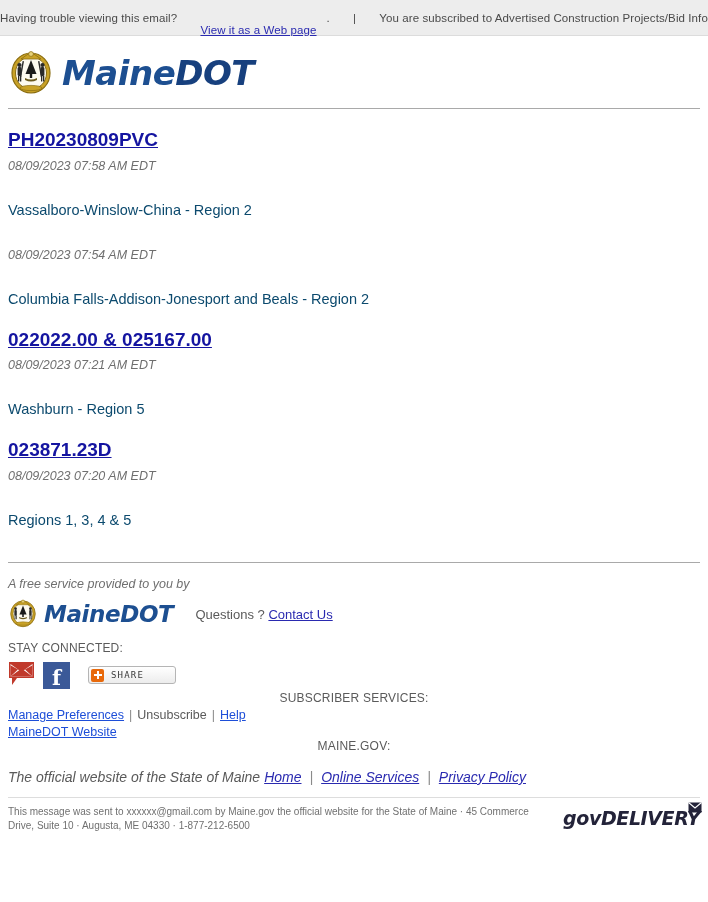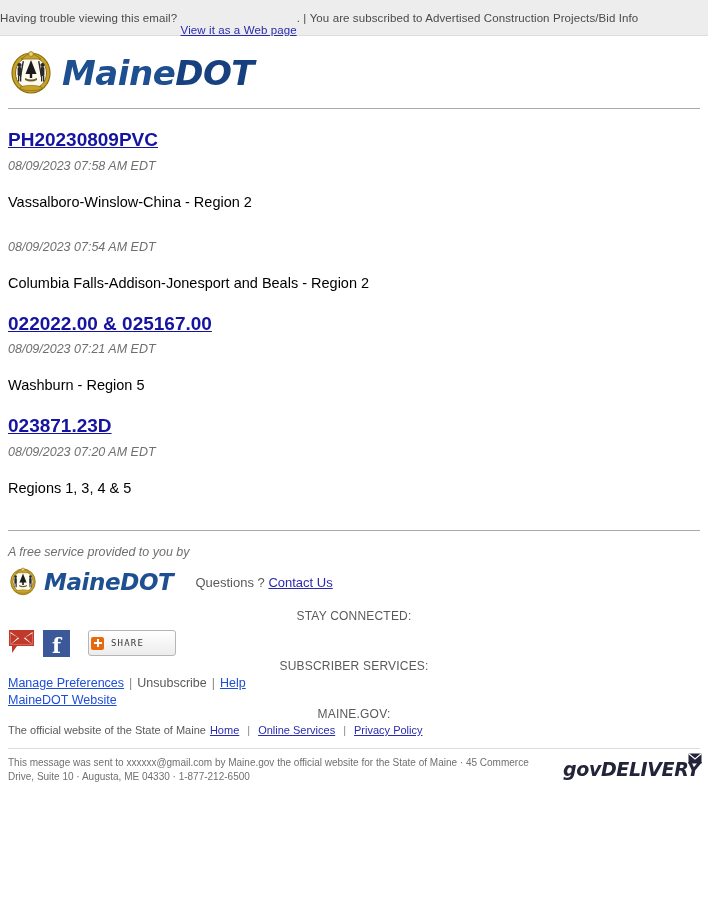--- a/index.html
+++ b/index.html
@@ -16,21 +16,21 @@
     position: relative;
   }
 
   
   .preheader {
     background: #ededed;
     border-bottom: 1px solid #dcdcdc;
     height: 35px;
     display: flex;
     align-items: center;
-    justify-content: flex-start;
+    justify-content: space-between;
     font-size: 11.5px;
     color: #4a4a4a;
     letter-spacing: .1px;
   }
   .preheader a {
     color: #2a2ab0;
     margin-top: 24px;
   }
   .preheader .sep { color: #4a4a4a; }
 
@@ -77,22 +77,22 @@
     font-family: "Liberation Sans", sans-serif;
   }
   .article-date {
     font-size: 12.5px;
     font-style: italic;
     color: #6f6f6f;
     margin-top: 8px;
   }
   .article-body {
     font-size: 14.5px;
-    color: #000000;
-    margin-top: 20px;
+    color: #0c4a6e;
+    margin-top: 28px;
     line-height: 1.3;
   }
 
   hr.rule-footer {
     border: 0;
     border-top: 1px solid #a9a9a9;
     margin: 32px 8px 0 8px;
   }
 
   
@@ -123,21 +123,20 @@
     color: #5a5a5a;
     margin-left: 16px;
   }
   .questions a { color: #2a2ab0; text-decoration: underline; }
 
   .stay-label {
     font-size: 12px;
     color: #5a5a5a;
     margin-top: 9px;
     letter-spacing: .2px;
-    text-align: center;
   }
   .social-row {
     display: flex;
     align-items: center;
     gap: 8px;
     margin-top: 5px;
   }
   .icon-email { display: block; }
   .icon-fb {
     width: 27px; height: 27px;
@@ -148,21 +147,21 @@
     font-family: "DejaVu Serif", serif;
     font-weight: bold;
     font-size: 21px;
     color: #ffffff;
     line-height: 1;
     box-sizing: border-box;
     padding-bottom: 1px;
   }
   .share-btn {
     margin-left: 10px;
-    height: 26px;
+    height: 18px;
     min-width: 88px;
     border: 1px solid #b5b5b5;
     border-radius: 3px;
     background: linear-gradient(#ffffff, #ececec);
     display: flex;
     align-items: center;
     gap: 7px;
     padding: 0 14px 0 2px;
     box-sizing: border-box;
   }
@@ -195,21 +194,21 @@
   }
   .flinks {
     font-size: 12.5px;
     color: #5a5a5a;
     margin-top: 3px;
   }
   .flinks a { color: #1d4ed8; text-decoration: underline; }
   .flinks .plain { color: #5a5a5a; text-decoration: none; }
   .flinks .pipe { color: #8a8a8a; padding: 0 5px; }
 
-  .maine-gov-line { font-size: 11px; color: #5a5a5a; margin-top: 3px; }
+  .maine-gov-line { font-size: 14px; color: #5a5a5a; margin-top: 16px; font-style: italic; }
   .maine-gov-line a { color: #2a2ab0; text-decoration: underline; }
   .maine-gov-line .pipe { color: #8a8a8a; padding: 0 8px; }
   .maine-gov-line .lead { padding-right: 4px; }
 
   
   .legal-sep {
     border: 0;
     border-top: 1px solid #dddddd;
     margin: 12px 8px 0 8px;
   }

